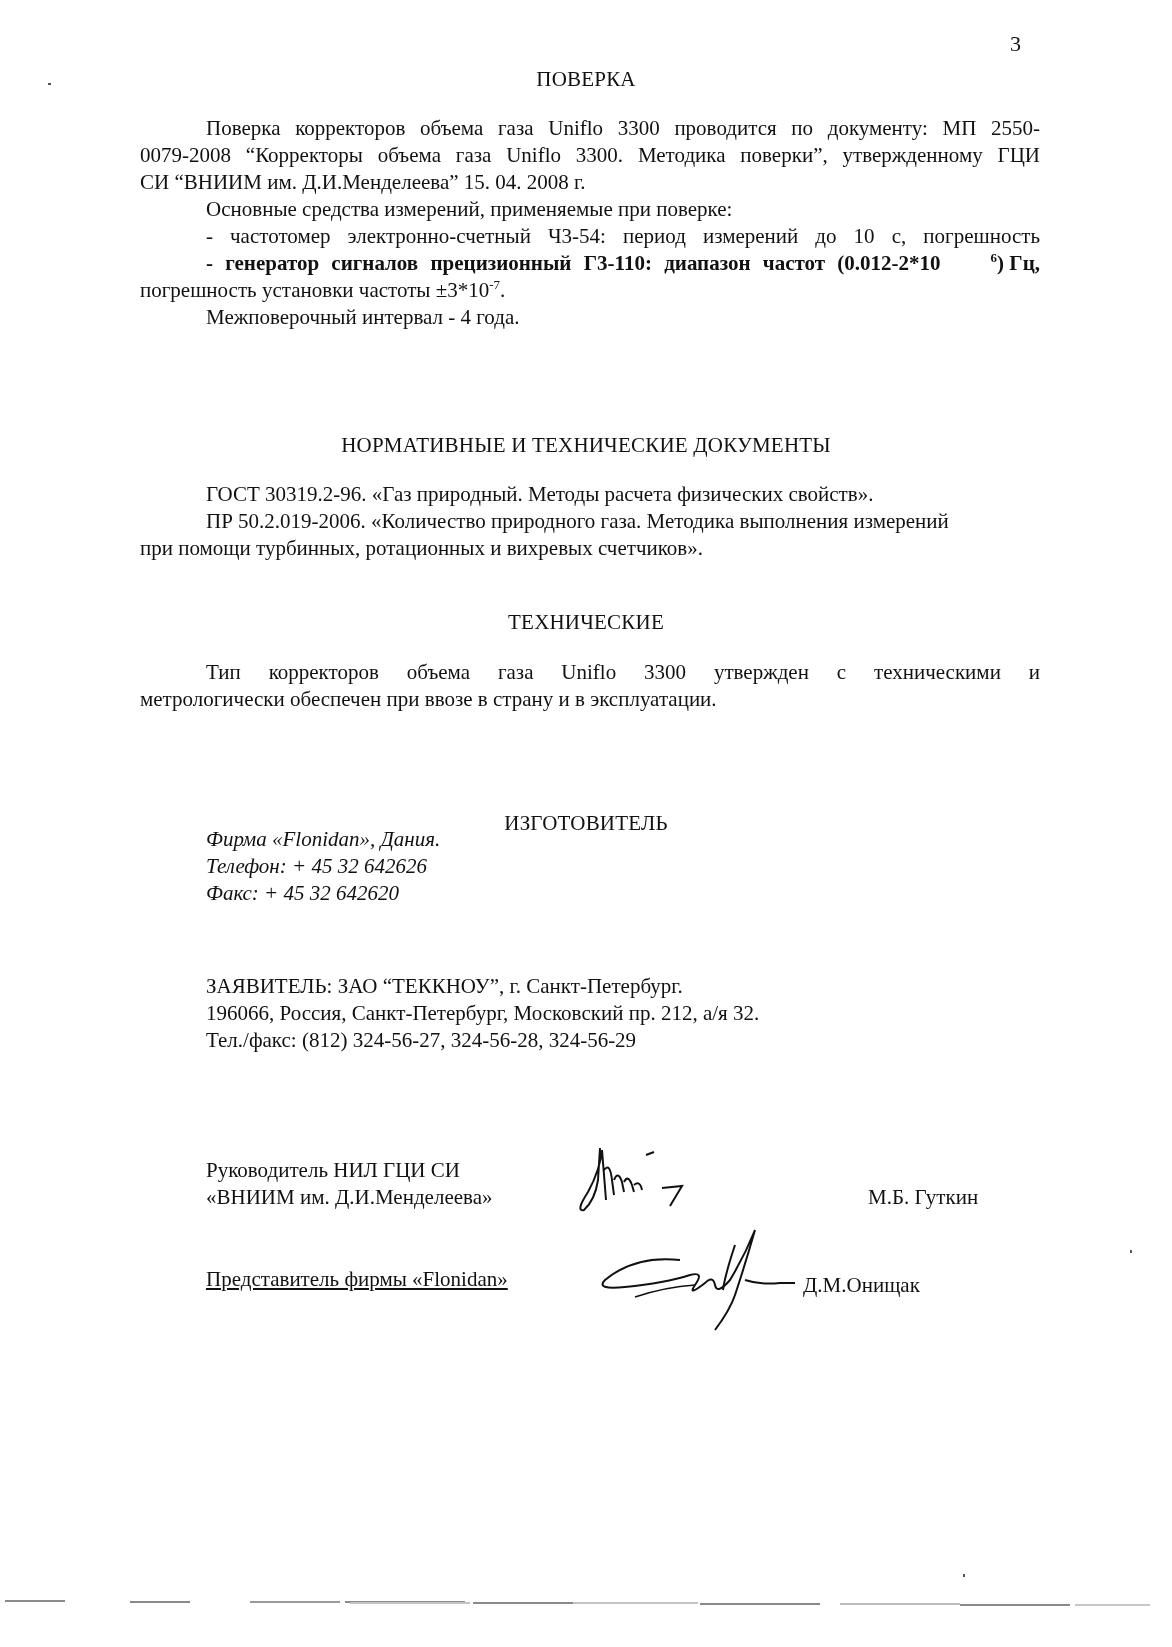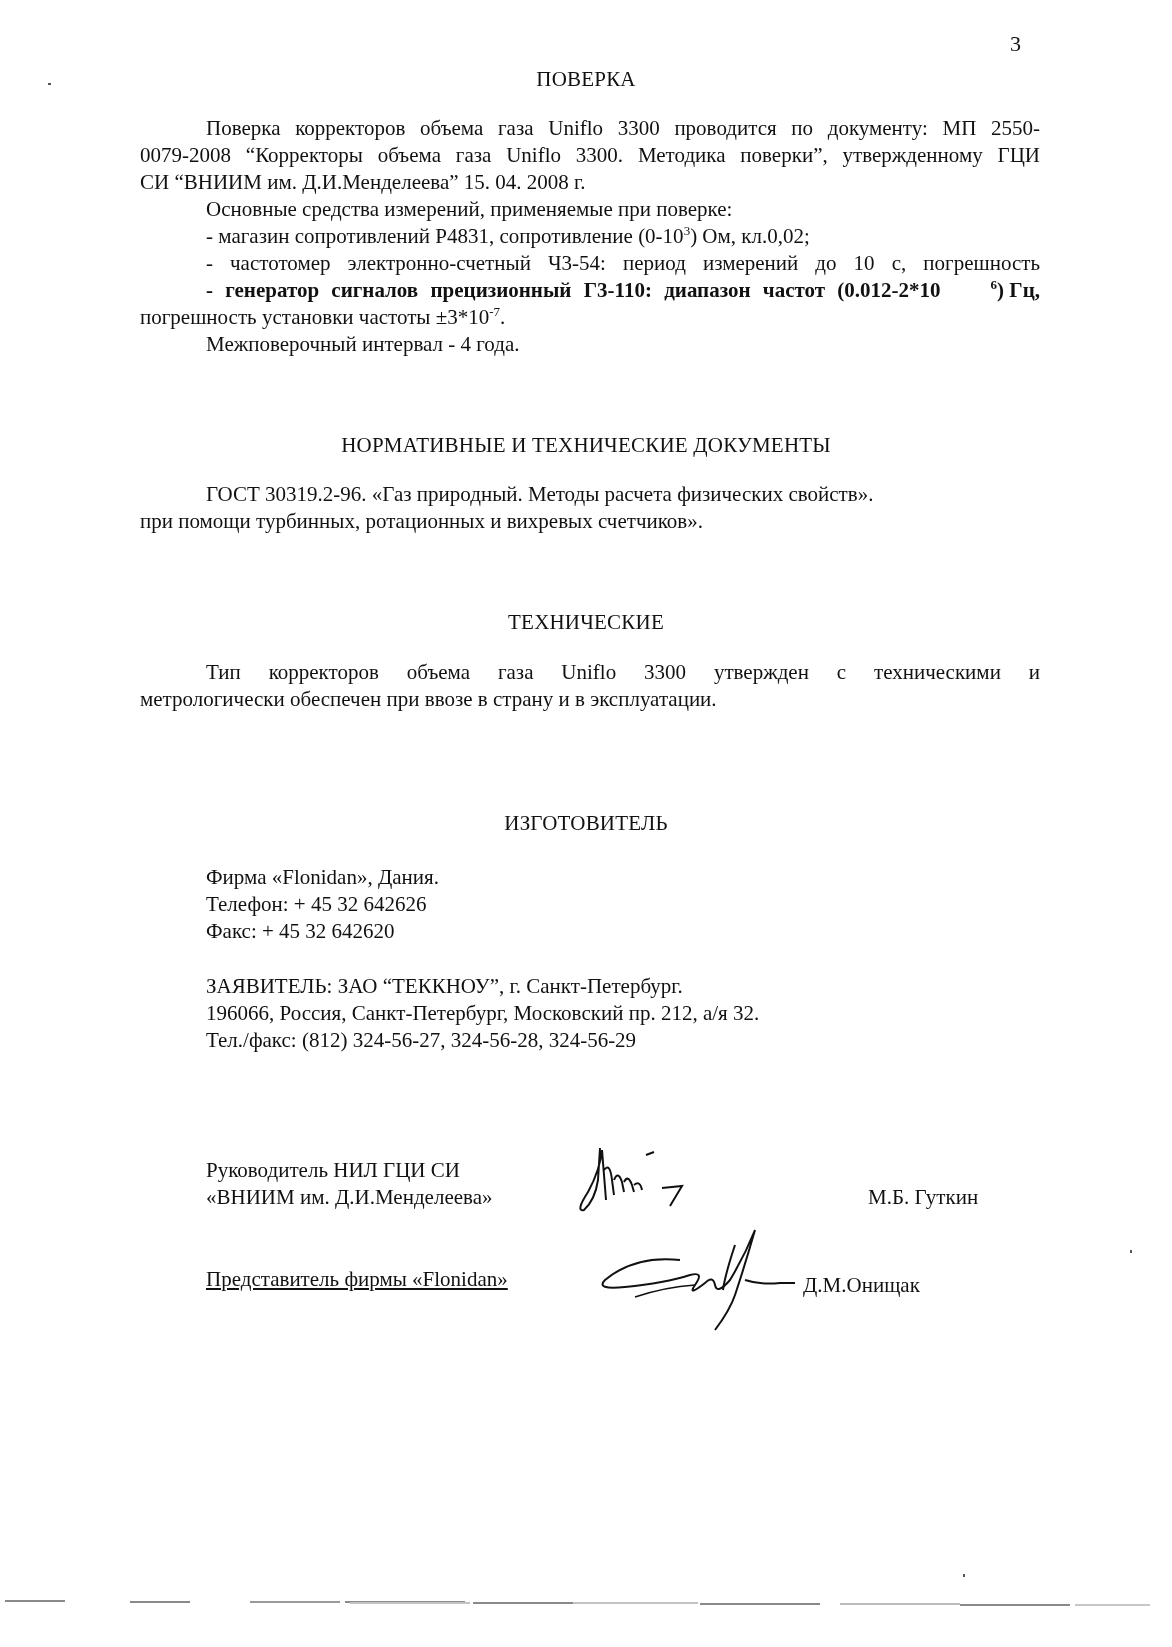--- a/index.html
+++ b/index.html
@@ -50,47 +50,47 @@
 <div class="abs heading" style="top:66px;">ПОВЕРКА</div>
 
 <div class="abs para" style="top:115px;">
   <div class="line just-line indent">Поверка корректоров объема газа Uniflo 3300 проводится по документу: МП 2550-</div>
   <div class="line just-line">0079-2008 “Корректоры объема газа Uniflo 3300. Методика поверки”, утвержденному ГЦИ</div>
   <div class="line">СИ “ВНИИМ им. Д.И.Менделеева”  15. 04. 2008 г.</div>
 </div>
 
 <div class="abs para" style="top:196px;">
   <div class="line indent">Основные средства измерений, применяемые при поверке:</div>
-  <div class="line indent"><span>- магазин сопротивлений Р4831, сопротивление (0-10</span><sup>3</sup><span>) Ом, кл.0,02;</span></div>
   <div class="line just-line indent">- частотомер электронно-счетный Ч3-54:  период измерений до 10 с, погрешность</div>
   <div class="line indent" style="display:flex; justify-content:space-between; text-indent:0; padding-left:66px;font-weight:bold;">
       <span style="word-spacing:7px;">- генератор сигналов прецизионный Г3-110: диапазон частот (0.012-2*10</span>
       <span><sup>6</sup><span>) Гц,</span></span>
     </div>
   <div class="line"><span>погрешность установки частоты ±3*10</span><sup>-7</sup><span>.</span></div>
   <div class="line indent">Межповерочный интервал - 4 года.</div>
 </div>
 
 <div class="abs heading" style="top:432px;">НОРМАТИВНЫЕ И ТЕХНИЧЕСКИЕ ДОКУМЕНТЫ</div>
 
 <div class="abs para" style="top:481px;">
   <div class="line indent">ГОСТ 30319.2-96. «Газ природный. Методы расчета физических свойств».</div>
+  <div class="line indent">ПР 50.2.019-2006. «Количество природного газа. Методика выполнения измерений</div>
   <div class="line">при помощи турбинных, ротационных и вихревых счетчиков».</div>
 </div>
 
 <div class="abs heading" style="top:609px;">ТЕХНИЧЕСКИЕ</div>
 
 <div class="abs para" style="top:659px;">
   <div class="line just-line indent">Тип корректоров объема газа Uniflo 3300 утвержден с техническими и</div>
   <div class="line">метрологически обеспечен при ввозе в страну и в эксплуатации.</div>
 </div>
 
 <div class="abs heading" style="top:810px;">ИЗГОТОВИТЕЛЬ</div>
 
-<div class="abs block" style="top:864px;">
+<div class="abs block" style="top:826px;font-style:italic;">
   <div class="line">Фирма «Flonidan»,  Дания.</div>
   <div class="line">Телефон: + 45 32 642626</div>
   <div class="line">Факс: + 45 32 642620</div>
 </div>
 
 <div class="abs block" style="top:973px;">
   <div class="line">ЗАЯВИТЕЛЬ:  ЗАО “ТЕККНОУ”, г. Санкт-Петербург.</div>
   <div class="line">196066, Россия, Санкт-Петербург, Московский пр. 212, а/я 32.</div>
   <div class="line">Тел./факс: (812) 324-56-27, 324-56-28, 324-56-29</div>
 </div>

